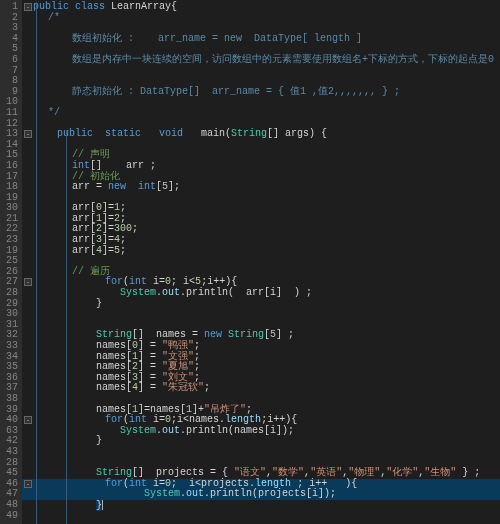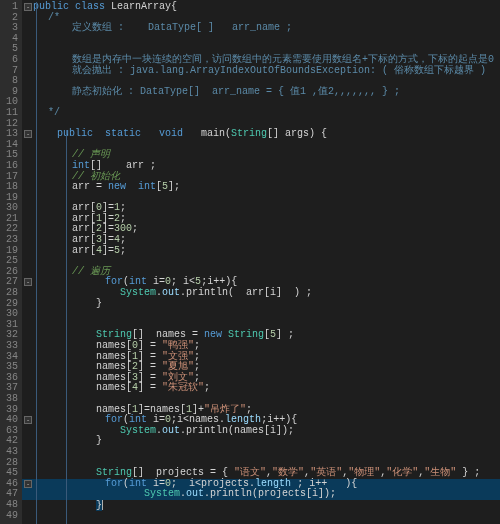--- a/index.html
+++ b/index.html
@@ -46,21 +46,21 @@
   width: 1px;
   background: #3a5a7a;
   left: 44px;
   top: 130px;
   bottom: 0;
 }
 .kw { color: #569cd6; }
 .cls { color: #4ec9b0; }
 .str { color: #ce9178; }
 .num { color: #b5cea8; }
-.cmt { color: #6a9955; font-style: italic; }
+.cmt { color: #6a9955; }
 .doc { color: #5b8aa8; }
 .id { color: #d4d4d4; }
 .fld { color: #9cdcfe; margin-top: 12px; }
 .sel-line { background: #0a3a5a; }
 .cursor {
   display: inline-block;
   width: 1px;
   height: 10px;
   background: #aeafad;
   vertical-align: middle;
@@ -130,25 +130,25 @@
     <div>46</div>
     <div>47</div>
     <div>48</div>
     <div>49</div>
   </div>
 <div class="editor" id="editor">
   <div class="fold-guide"></div>
   <div class="fold-guide2"></div>
 <div class="line"><span class="minus">-</span><span></span><span class="kw">public class</span><span class="id"> LearnArray{</span></div>
     <div class="line"><span>    </span><span class="doc">/*</span></div>
-    <div class="line"><span>        </span><span class="doc">定义数组 :    DataType[ ]   arr_name ;</span></div>
     <div class="line"><span>        </span></div>
+    <div class="line"><span>        </span><span class="doc">数组初始化 :    arr_name = new  DataType[ length ]</span></div>
     <div class="line"><span></span></div>
     <div class="line"><span>        </span><span class="doc">数组是内存中一块连续的空间，访问数组中的元素需要使用数组名+下标的方式，下标的起点是0 终点是length-1,超过下标范围</span></div>
-    <div class="line"><span>        </span><span class="doc">就会抛出 : java.lang.ArrayIndexOutOfBoundsException: ( 俗称数组下标越界 )</span></div>
+    <div class="line"><span>        </span></div>
     <div class="line"><span></span></div>
     <div class="line"><span>        </span><span class="doc">静态初始化 : DataType[]  arr_name = { 值1 ,值2,,,,,,, } ;</span></div>
     <div class="line"><span></span></div>
     <div class="line"><span>    </span><span class="doc">*/</span></div>
     <div class="line"><span></span></div>
     <div class="line"><span class="minus">-</span><span>    </span><span class="kw">public  static   void</span><span class="id">   main(</span><span class="cls">String</span><span class="id">[] args) {</span></div>
     <div class="line"><span></span></div>
     <div class="line"><span>        </span><span class="cmt">// 声明</span></div>
     <div class="line"><span>        </span><span class="kw">int</span><span class="id">[]    arr ;</span></div>
     <div class="line"><span>        </span><span class="cmt">// 初始化</span></div>

